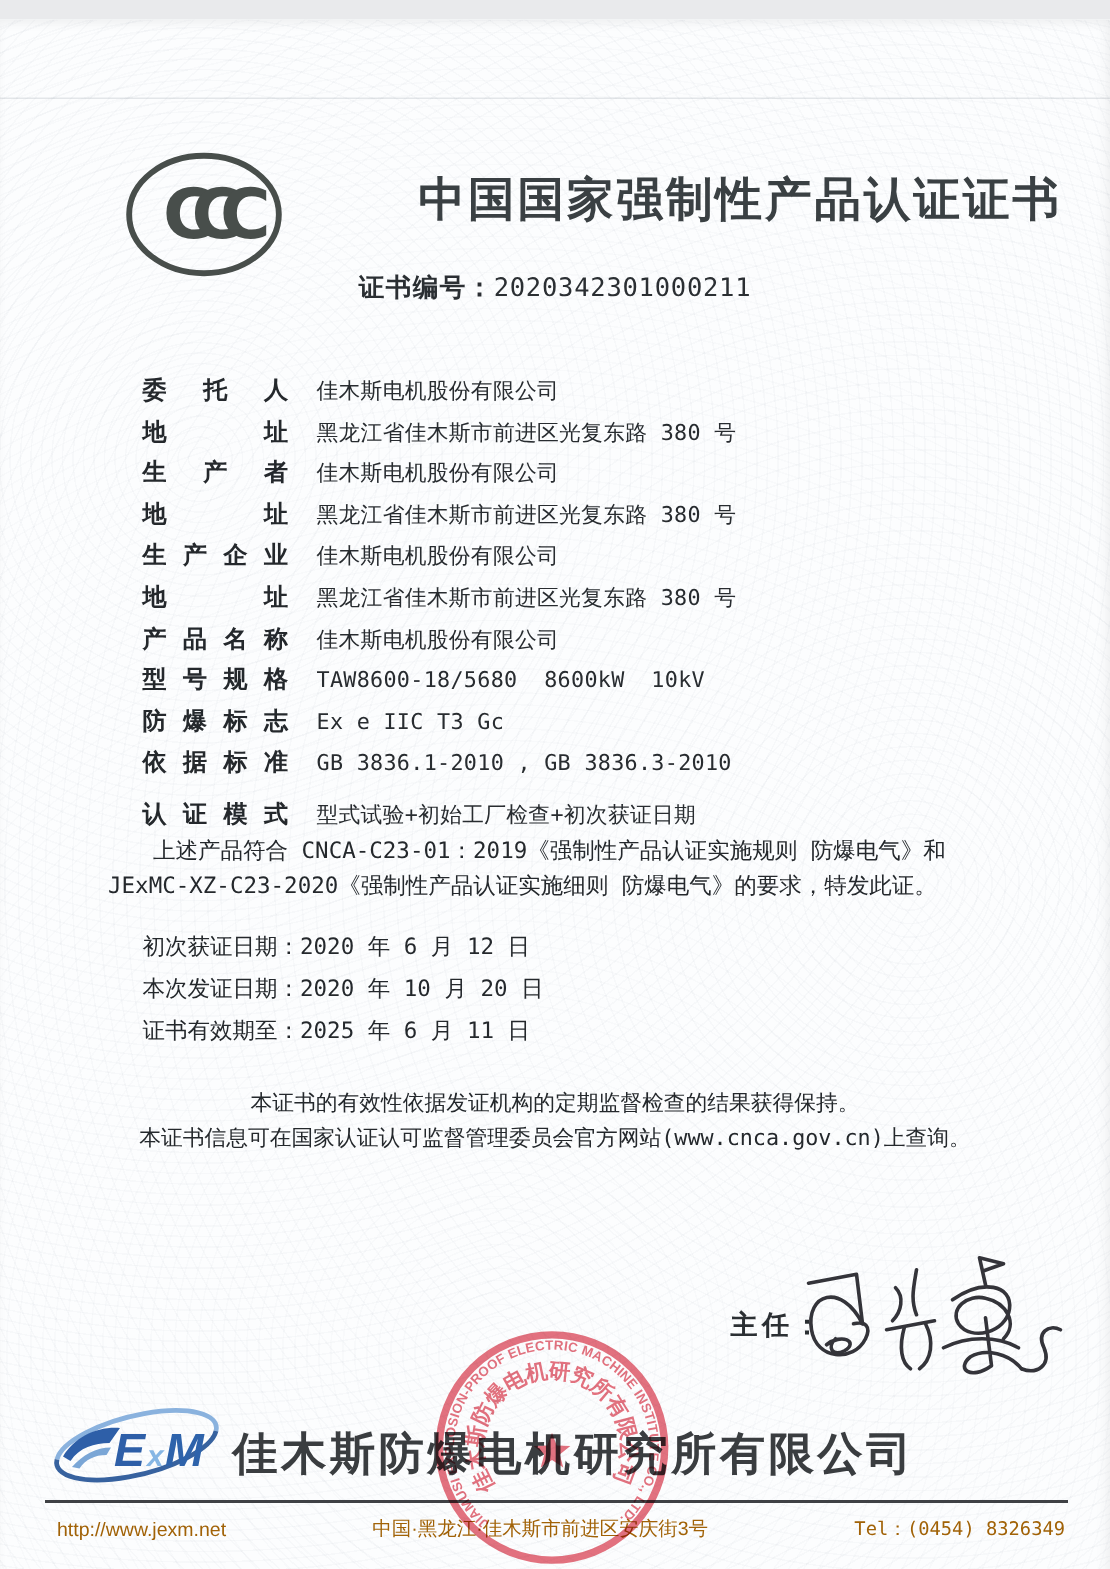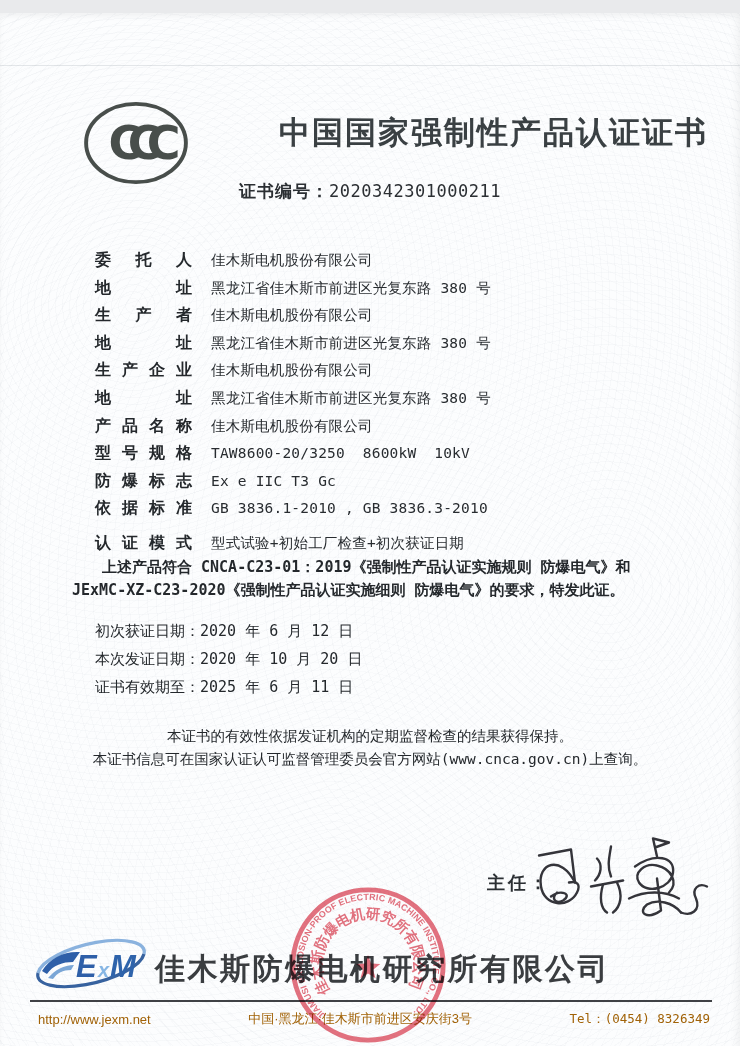--- a/index.html
+++ b/index.html
@@ -33,21 +33,20 @@
   .frow:last-child{margin-top:7px;}
   .f-label{display:flex;justify-content:space-between;width:97px;flex:none;
     font-size:16px;font-weight:700;color:#24282c;}
   .f-value{margin-left:19px;font-size:14.5px;letter-spacing:.2px;color:#282c30;
     font-family:"DejaVu Sans Mono","Liberation Sans",sans-serif;white-space:pre;}
 
   .statement{
     position:absolute;top:543px;left:72px;width:602px;
     font-size:15px;line-height:23px;text-indent:2em;color:#24282c;
     font-family:"DejaVu Sans Mono","Liberation Sans",sans-serif;
-    font-weight:bold;
   }
   .info{position:absolute;top:604px;left:95px;font-size:15px;line-height:28px;color:#24282c;
     font-family:"DejaVu Sans Mono","Liberation Sans",sans-serif;}
   .notes{position:absolute;top:712px;left:0;right:0;text-align:center;
     font-size:14.5px;line-height:23px;color:#24282c;
     font-family:"DejaVu Sans Mono","Liberation Sans",sans-serif;}
 
   .director{position:absolute;top:858px;left:487px;font-size:18px;font-weight:700;
     letter-spacing:3px;color:#2b2f33;}
   .signature-svg{position:absolute;left:533px;top:816px;width:185px;height:98px;}
@@ -137,21 +136,21 @@
         </div>
         <div class="f-value">佳木斯电机股份有限公司</div>
       </div>
       <div class="frow">
         <div class="f-label">
           <span>型</span>
           <span>号</span>
           <span>规</span>
           <span>格</span>
         </div>
-        <div class="f-value">TAW8600-20/3250  8600kW  10kV</div>
+        <div class="f-value">TAW8600-18/5680  8600kW  10kV</div>
       </div>
       <div class="frow">
         <div class="f-label">
           <span>防</span>
           <span>爆</span>
           <span>标</span>
           <span>志</span>
         </div>
         <div class="f-value">Ex e IIC T3 Gc</div>
       </div>

